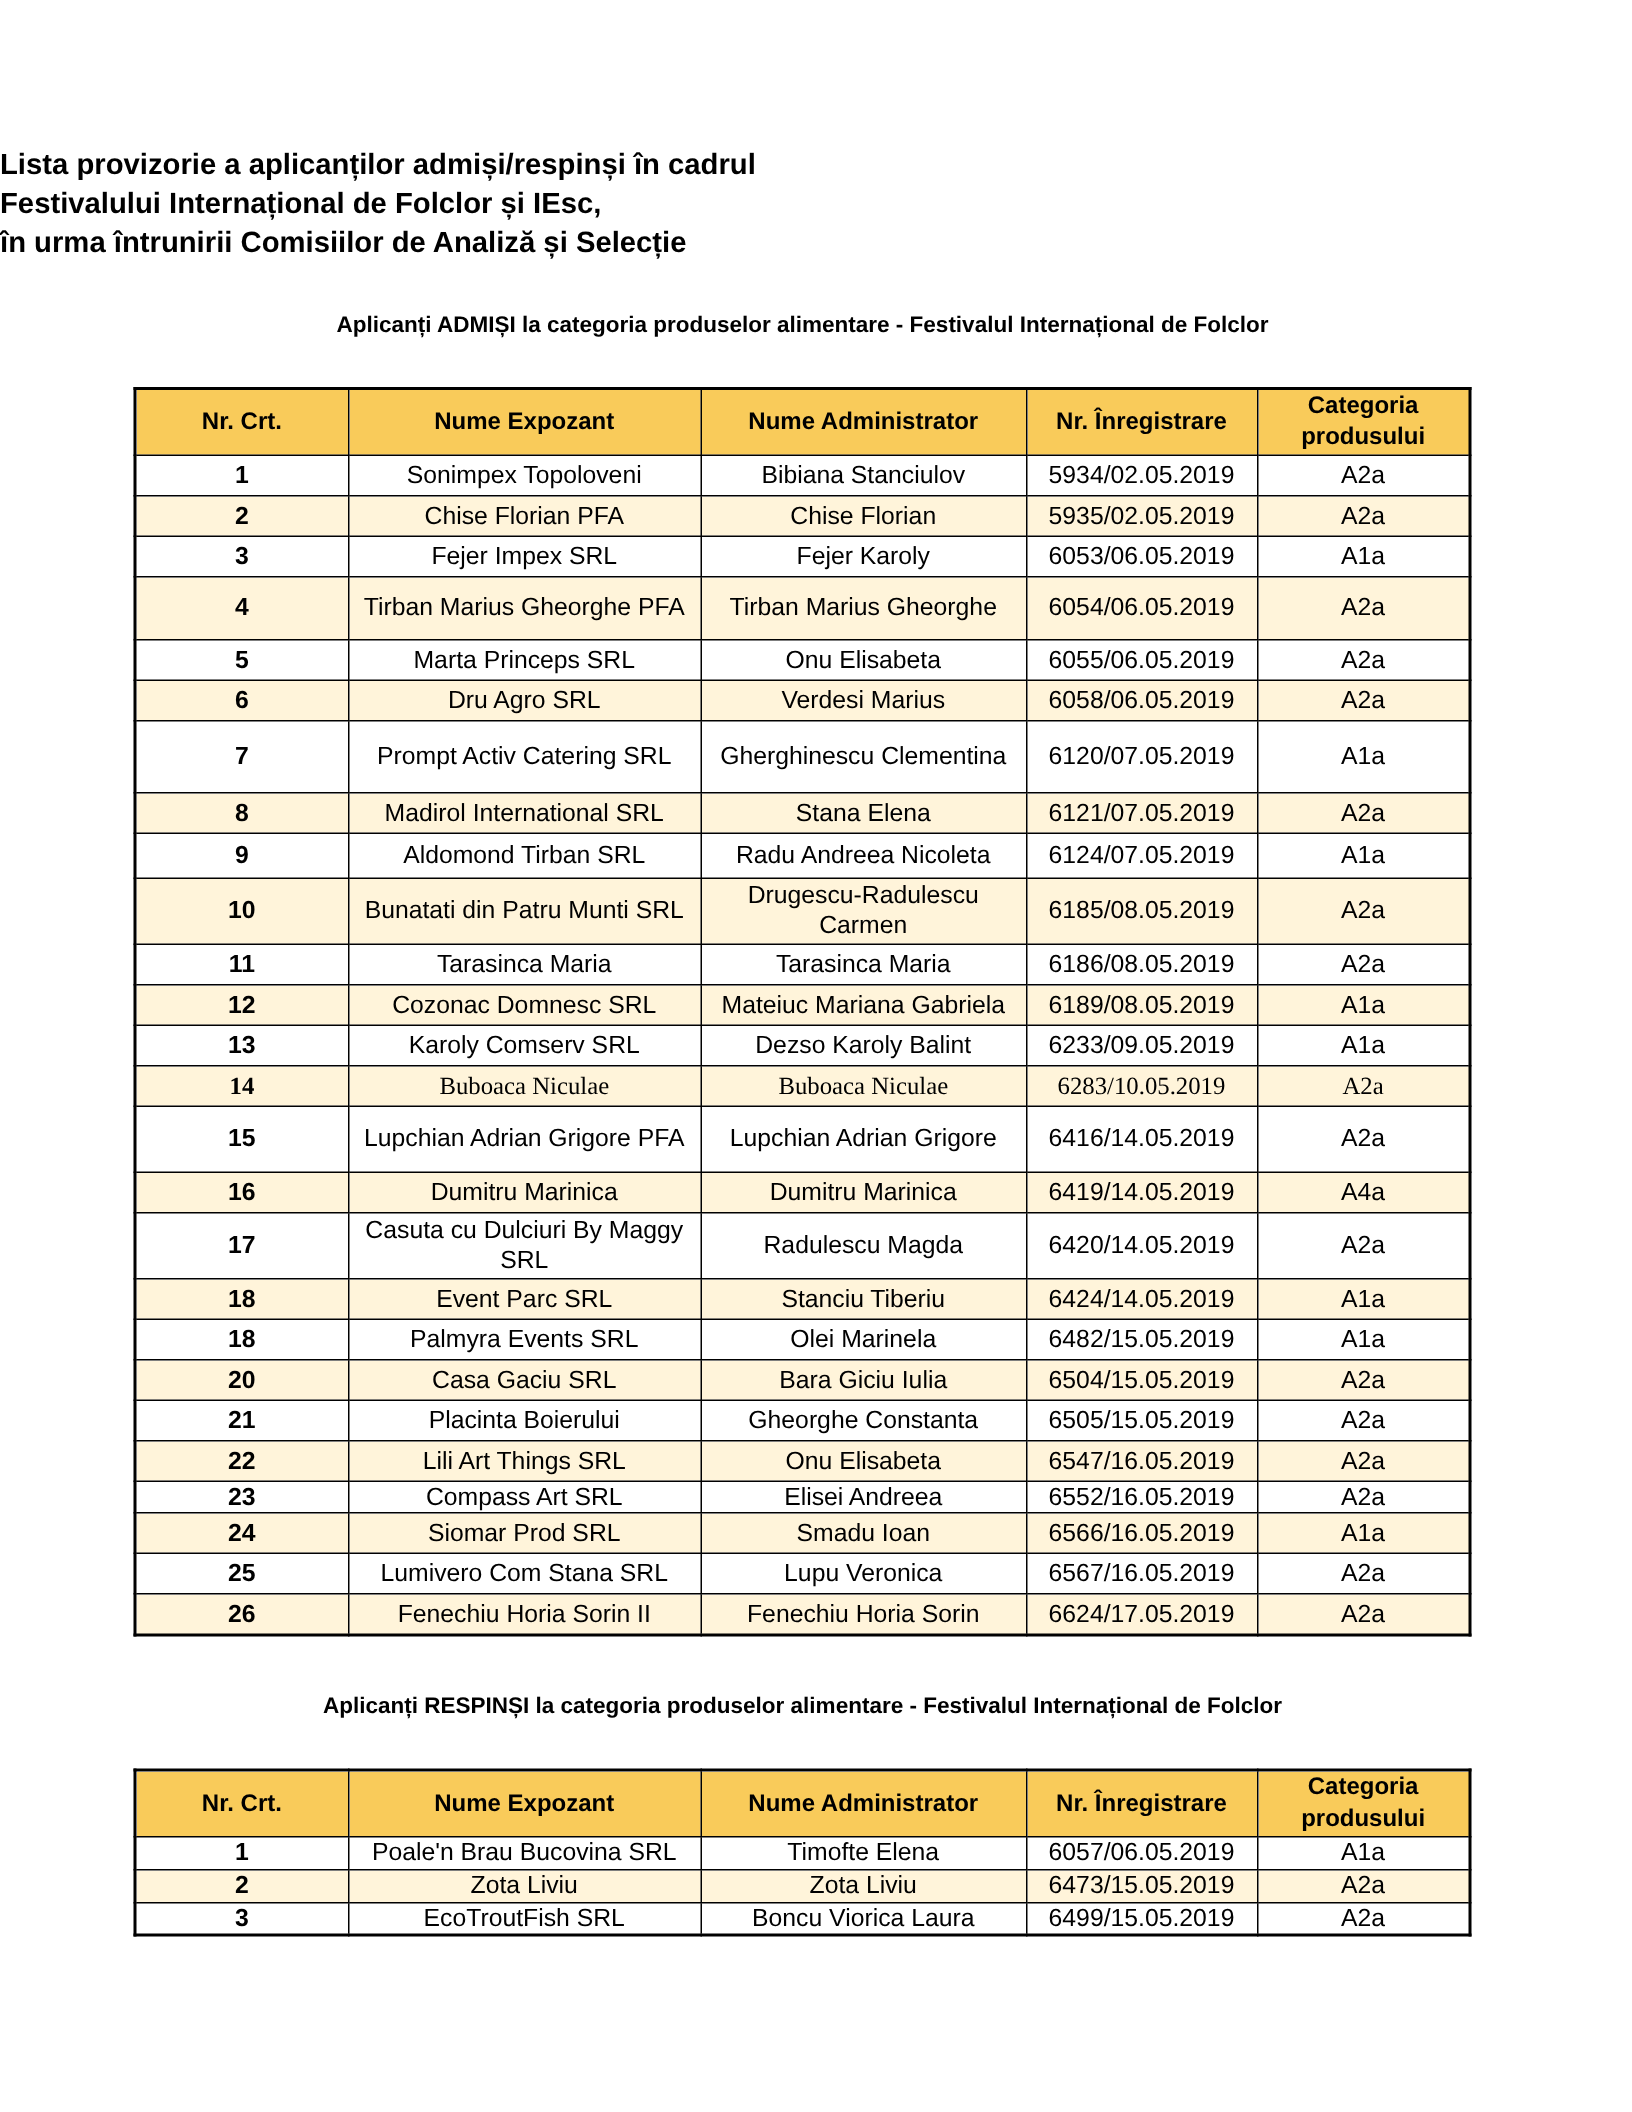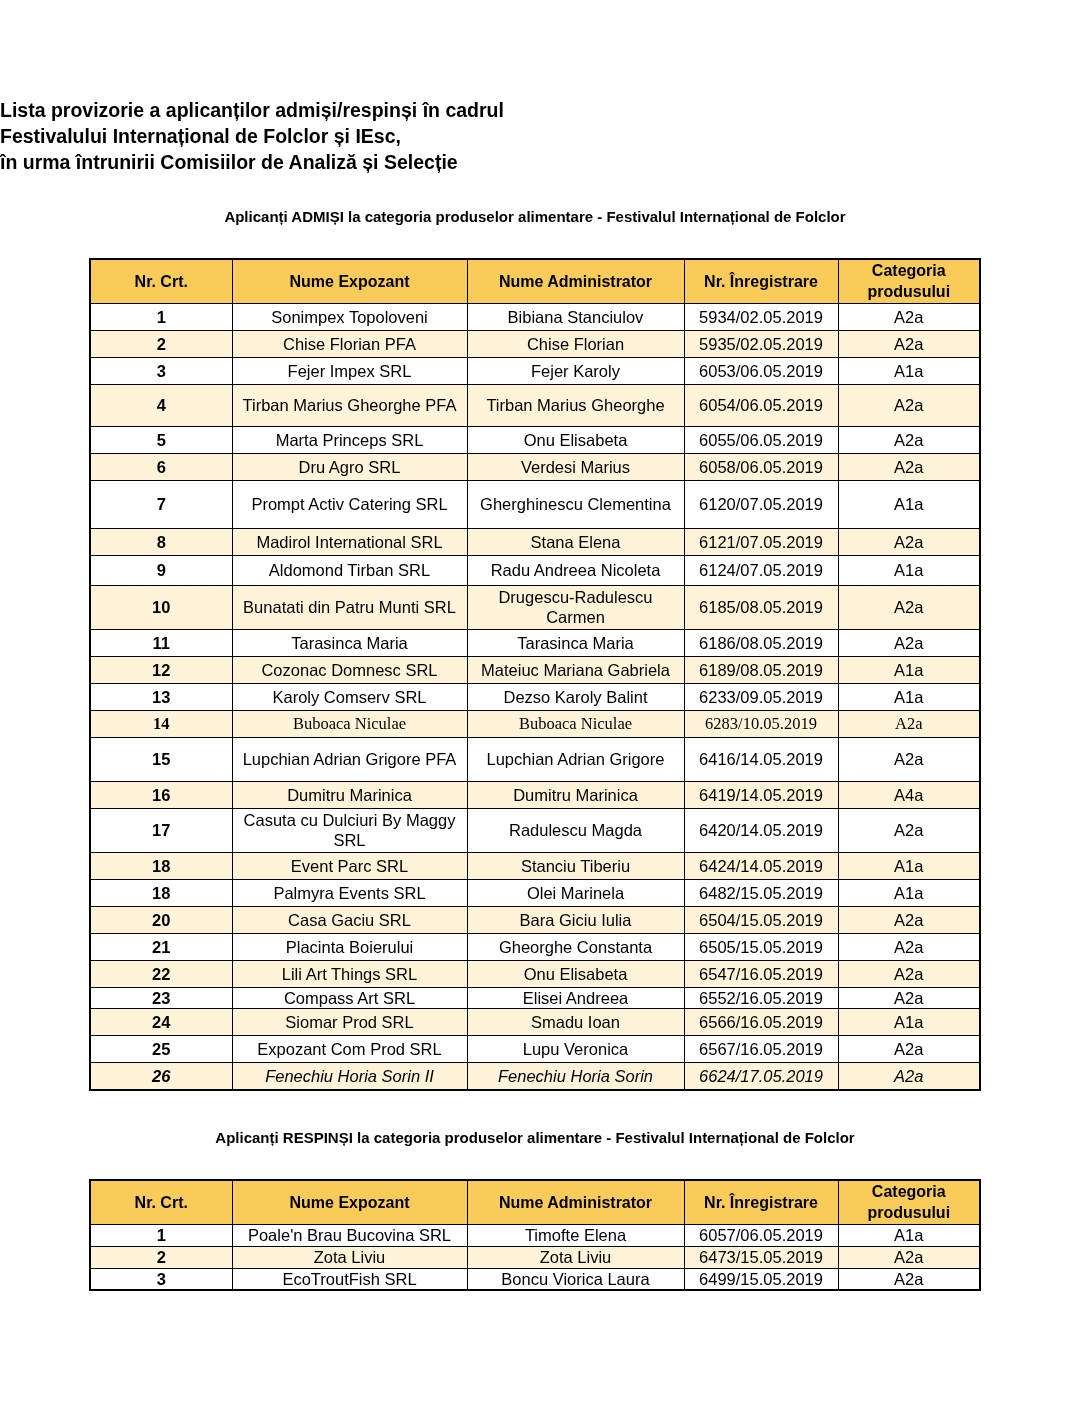--- a/index.html
+++ b/index.html
@@ -207,26 +207,26 @@
       </tr>
       <tr class="even" style="height: 27px;">
         <td class="nr">24</td>
         <td>Siomar Prod SRL</td>
         <td>Smadu Ioan</td>
         <td>6566/16.05.2019</td>
         <td>A1a</td>
       </tr>
       <tr class="odd" style="height: 27px;">
         <td class="nr">25</td>
-        <td>Expozant Com Prod SRL</td>
+        <td>Lumivero Com Stana SRL</td>
         <td>Lupu Veronica</td>
         <td>6567/16.05.2019</td>
         <td>A2a</td>
       </tr>
-      <tr class="even" style="height: 28px; font-style: italic;">
+      <tr class="even" style="height: 28px;">
         <td class="nr">26</td>
         <td>Fenechiu Horia Sorin II</td>
         <td>Fenechiu Horia Sorin</td>
         <td>6624/17.05.2019</td>
         <td>A2a</td>
       </tr>
     </tbody>
 </table>
 
 <div class="subtitle" style="top:1128px;">Aplicanți RESPINȘI la categoria produselor alimentare - Festivalul Internațional de Folclor</div>

